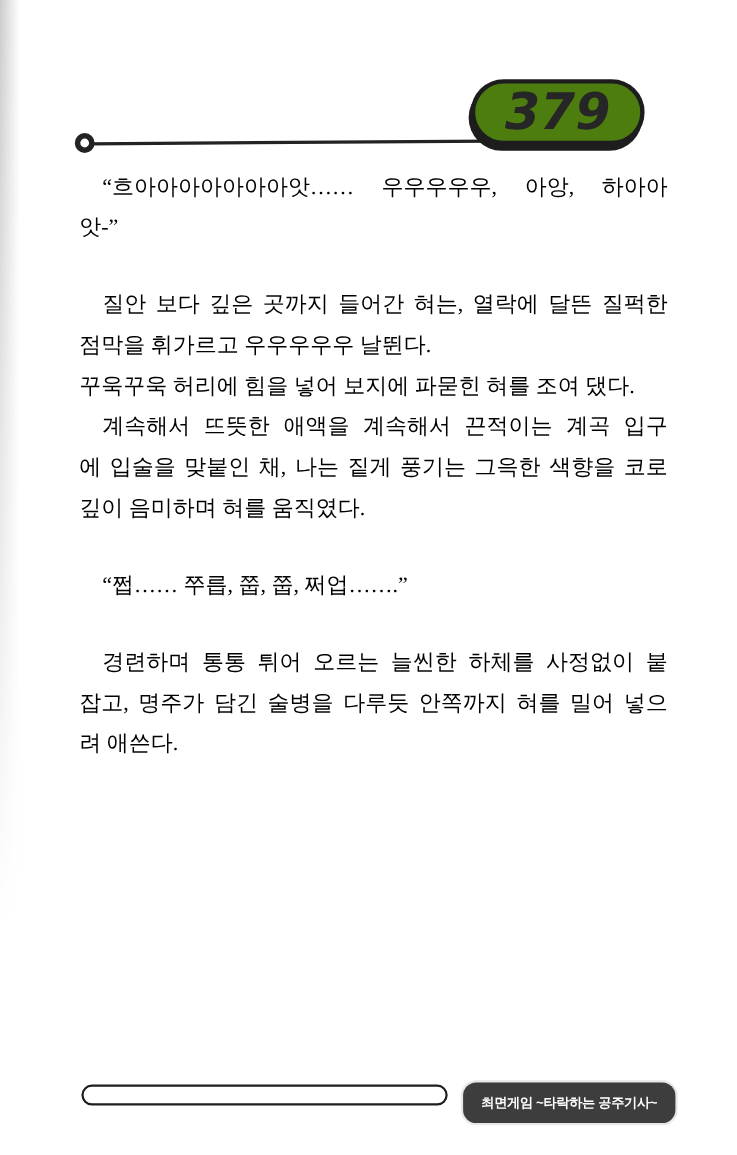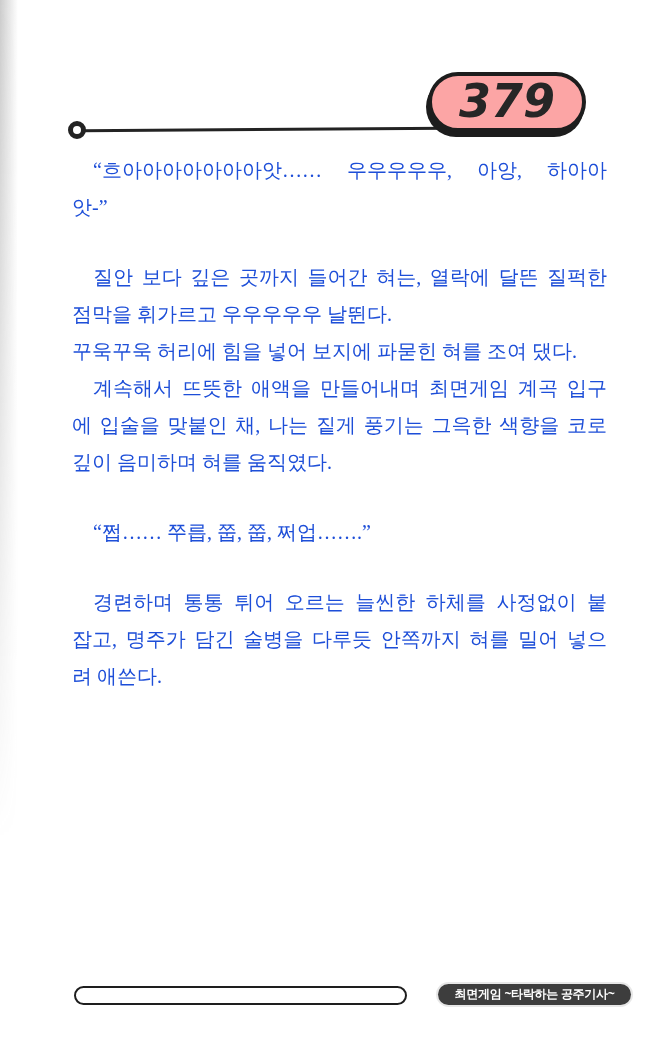--- a/index.html
+++ b/index.html
@@ -20,46 +20,46 @@
   .ring{
     position:absolute;left:68px;top:121px;width:18px;height:18px;
     box-sizing:border-box;border:5px solid #232323;border-radius:50%;background:#fff;
   }
   .rule{
     position:absolute;left:82px;top:128px;width:366px;height:3px;background:#232323;
     transform:rotate(-0.4deg);
   }
   .badge{
     position:absolute;left:428px;top:72px;width:158px;height:60px;
-    box-sizing:border-box;border:4px solid #1d1d1d;border-radius:30px;background:#fca5a5;
+    box-sizing:border-box;border:4px solid #1d1d1d;border-radius:30px;background:#4d7c0f;
     box-shadow:-2px 5px 0 #1d1d1d;
     display:flex;align-items:center;justify-content:center;
   }
   .badge span{
     font-family:"DejaVu Sans","Liberation Sans",sans-serif;
     font-weight:bold;font-style:italic;font-size:46px;color:#262626;
     letter-spacing:0px;line-height:1;transform:translateY(-1px);
   }
   
   .text-body{
     position:absolute;left:72px;top:152px;width:535px;
-    font-size:20px;line-height:37px;color:#1d4ed8;
+    font-size:20px;line-height:37px;color:#000000;
     word-break:keep-all;
   }
   .block + .block{margin-top:33px;}
   .line{height:37px;overflow:hidden;text-align:left;}
   .line.fill{text-align:justify;text-align-last:justify;}
   .line.indent{text-indent:21px;}
   
   .capsule{
     position:absolute;left:74px;top:986px;width:333px;height:19px;
     box-sizing:border-box;border:2px solid #1e1e1e;border-radius:10px;background:#fff;
   }
   .series-badge{
-    position:absolute;left:438px;top:984px;width:193px;height:21px;
+    position:absolute;left:421px;top:984px;width:193px;height:37px;
     background:#3d3d3d;border-radius:12px;box-shadow:0 0 0 2px rgba(160,160,160,0.25);
     display:flex;align-items:center;justify-content:center;
   }
   .series-badge span{
     font-family:"Liberation Sans","DejaVu Sans",sans-serif;
     font-weight:bold;font-size:12px;color:#ffffff;letter-spacing:-0.3px;white-space:nowrap;
   }
 </style>
 </head>
 <body>
@@ -76,21 +76,21 @@
 
   <div class="text-body" id="text-body">
       <div class="block">
         <div class="line indent fill">“흐아아아아아아아앗…… 우우우우우, 아앙, 하아아</div>
         <div class="line">앗-”</div>
       </div>
       <div class="block">
         <div class="line indent fill">질안 보다 깊은 곳까지 들어간 혀는, 열락에 달뜬 질퍽한</div>
         <div class="line">점막을 휘가르고 우우우우우 날뛴다.</div>
         <div class="line">꾸욱꾸욱 허리에 힘을 넣어 보지에 파묻힌 혀를 조여 댔다.</div>
-        <div class="line indent fill">계속해서 뜨뜻한 애액을 만들어내며 최면게임 계곡 입구</div>
+        <div class="line indent fill">계속해서 뜨뜻한 애액을 계속해서 끈적이는 계곡 입구</div>
         <div class="line fill">에 입술을 맞붙인 채, 나는 짙게 풍기는 그윽한 색향을 코로</div>
         <div class="line">깊이 음미하며 혀를 움직였다.</div>
       </div>
       <div class="block">
         <div class="line indent">“쩝…… 쭈릅, 쭙, 쭙, 쩌업…….”</div>
       </div>
       <div class="block">
         <div class="line indent fill">경련하며 통통 튀어 오르는 늘씬한 하체를 사정없이 붙</div>
         <div class="line fill">잡고, 명주가 담긴 술병을 다루듯 안쪽까지 혀를 밀어 넣으</div>
         <div class="line">려 애쓴다.</div>

